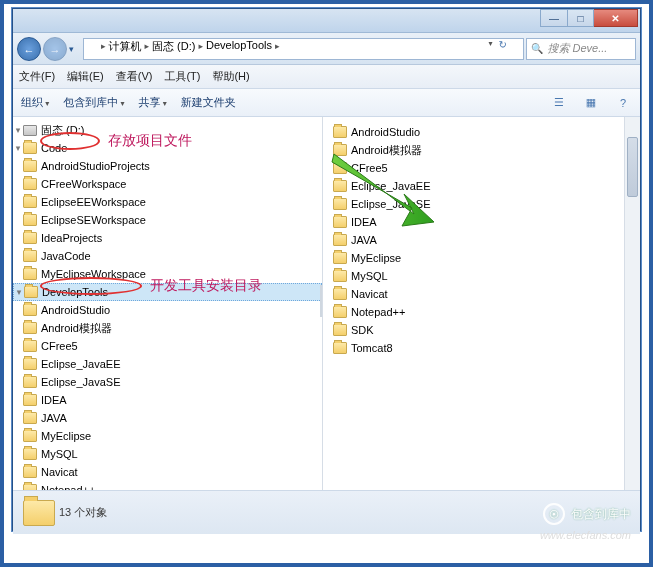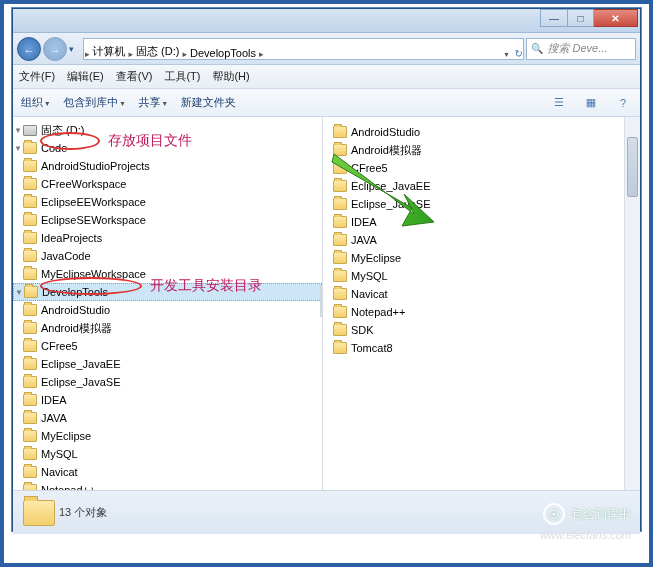--- a/index.html
+++ b/index.html
@@ -11,21 +11,21 @@
 .winctrls { display:flex; position:absolute; right:2px; top:0; height:18px; }
 .winctrls div { height:18px; display:flex; align-items:center; justify-content:center; font-size:10px; font-family:Arial; }
 .minb { width:28px; background:linear-gradient(#d9e6f3,#c7d7ea); border:1px solid #8aa9cc; color:#2a4d7a; }
 .maxb { width:26px; background:linear-gradient(#d9e6f3,#c7d7ea); border:1px solid #8aa9cc; border-left:none; color:#2a4d7a; }
 .closeb { width:44px; background:linear-gradient(#e68a7e,#c84d3e); border:1px solid #a13a2e; border-left:none; color:#fff; font-weight:bold; }
 
 .navbar { height:32px; background:linear-gradient(#e9f0f8,#d6e3f1); border-bottom:1px solid #b7c8dd; display:flex; align-items:center; padding:0 4px; gap:2px; }
 .navbtn { width:24px; height:24px; border-radius:50%; background:radial-gradient(#6aa0de,#3a6fac); border:1px solid #2a5a94; display:flex; align-items:center; justify-content:center; color:#fff; font-size:11px; }
 .navbtn.fwd { opacity:.5; }
 .drop { width:12px; color:#2a5a94; font-size:9px; }
-.addr { flex:1; height:22px; background:#fff; border:1px solid #9db6d4; display:flex; align-items:flex-end; padding:0 0; font-size:11px; gap:2px; }
+.addr { flex:1; height:22px; background:#fff; border:1px solid #9db6d4; display:flex; align-items:flex-start; padding:0 16px; font-size:11px; gap:2px; }
 .addr .sep::before { content:"▸"; color:#555; font-size:9px; margin:0 1px; }
 .search { width:110px; height:22px; background:#fff; border:1px solid #9db6d4; display:flex; align-items:center; padding:0 4px; font-size:11px; color:#888; font-style:italic; gap:4px; }
 .icon-mag { color:#4a78b0; font-style:normal; font-size:10px; }
 .icon-refresh { color:#4a78b0; font-size:10px; margin-left:4px; }
 .icon-drop { font-size:8px; color:#555; margin-left:auto; }
 
 .menubar { height:24px; background:linear-gradient(#f4f7fb,#e8eef6); border-bottom:1px solid #cdd9e8; display:flex; align-items:center; padding:0 6px; gap:12px; font-size:11px; color:#222; }
 
 .toolbar { height:28px; background:linear-gradient(#f7fafd,#eaf0f8); border-bottom:1px solid #cdd9e8; display:flex; align-items:center; padding:4px 8px; gap:14px; font-size:11px; color:#1a3c6e; }
 .toolbar .tdrop::after { content:" ▾"; font-size:8px; color:#555; }

